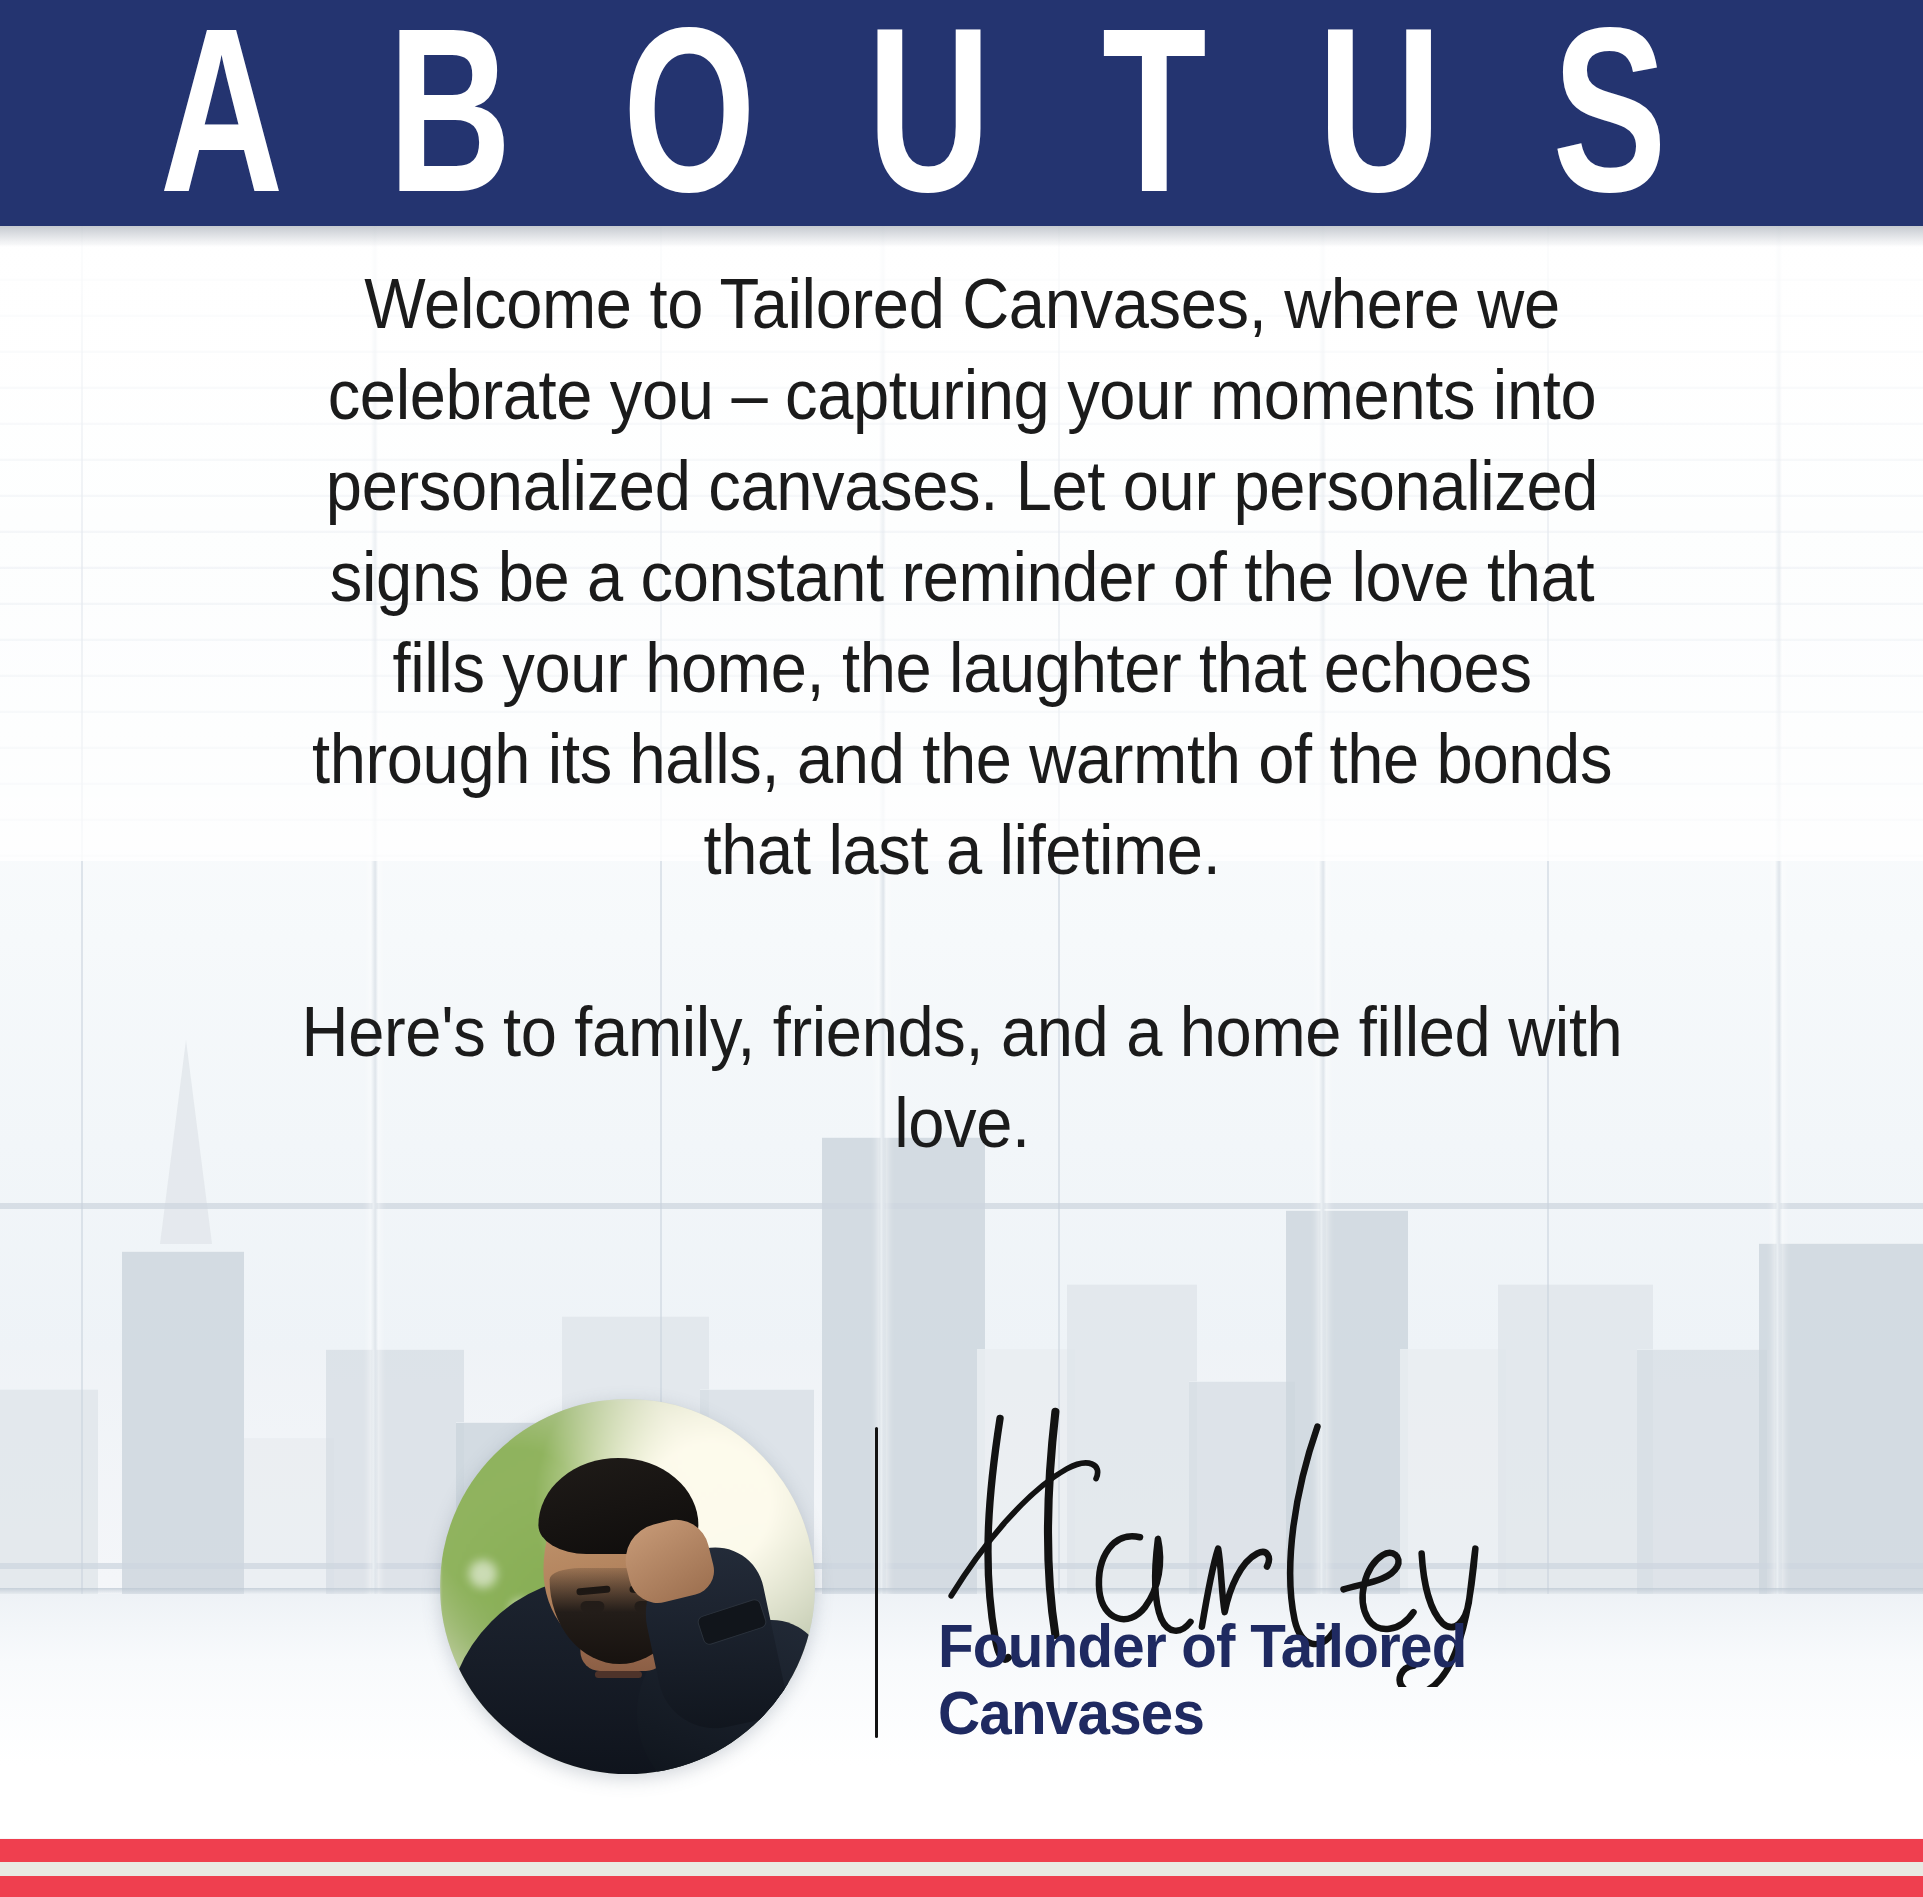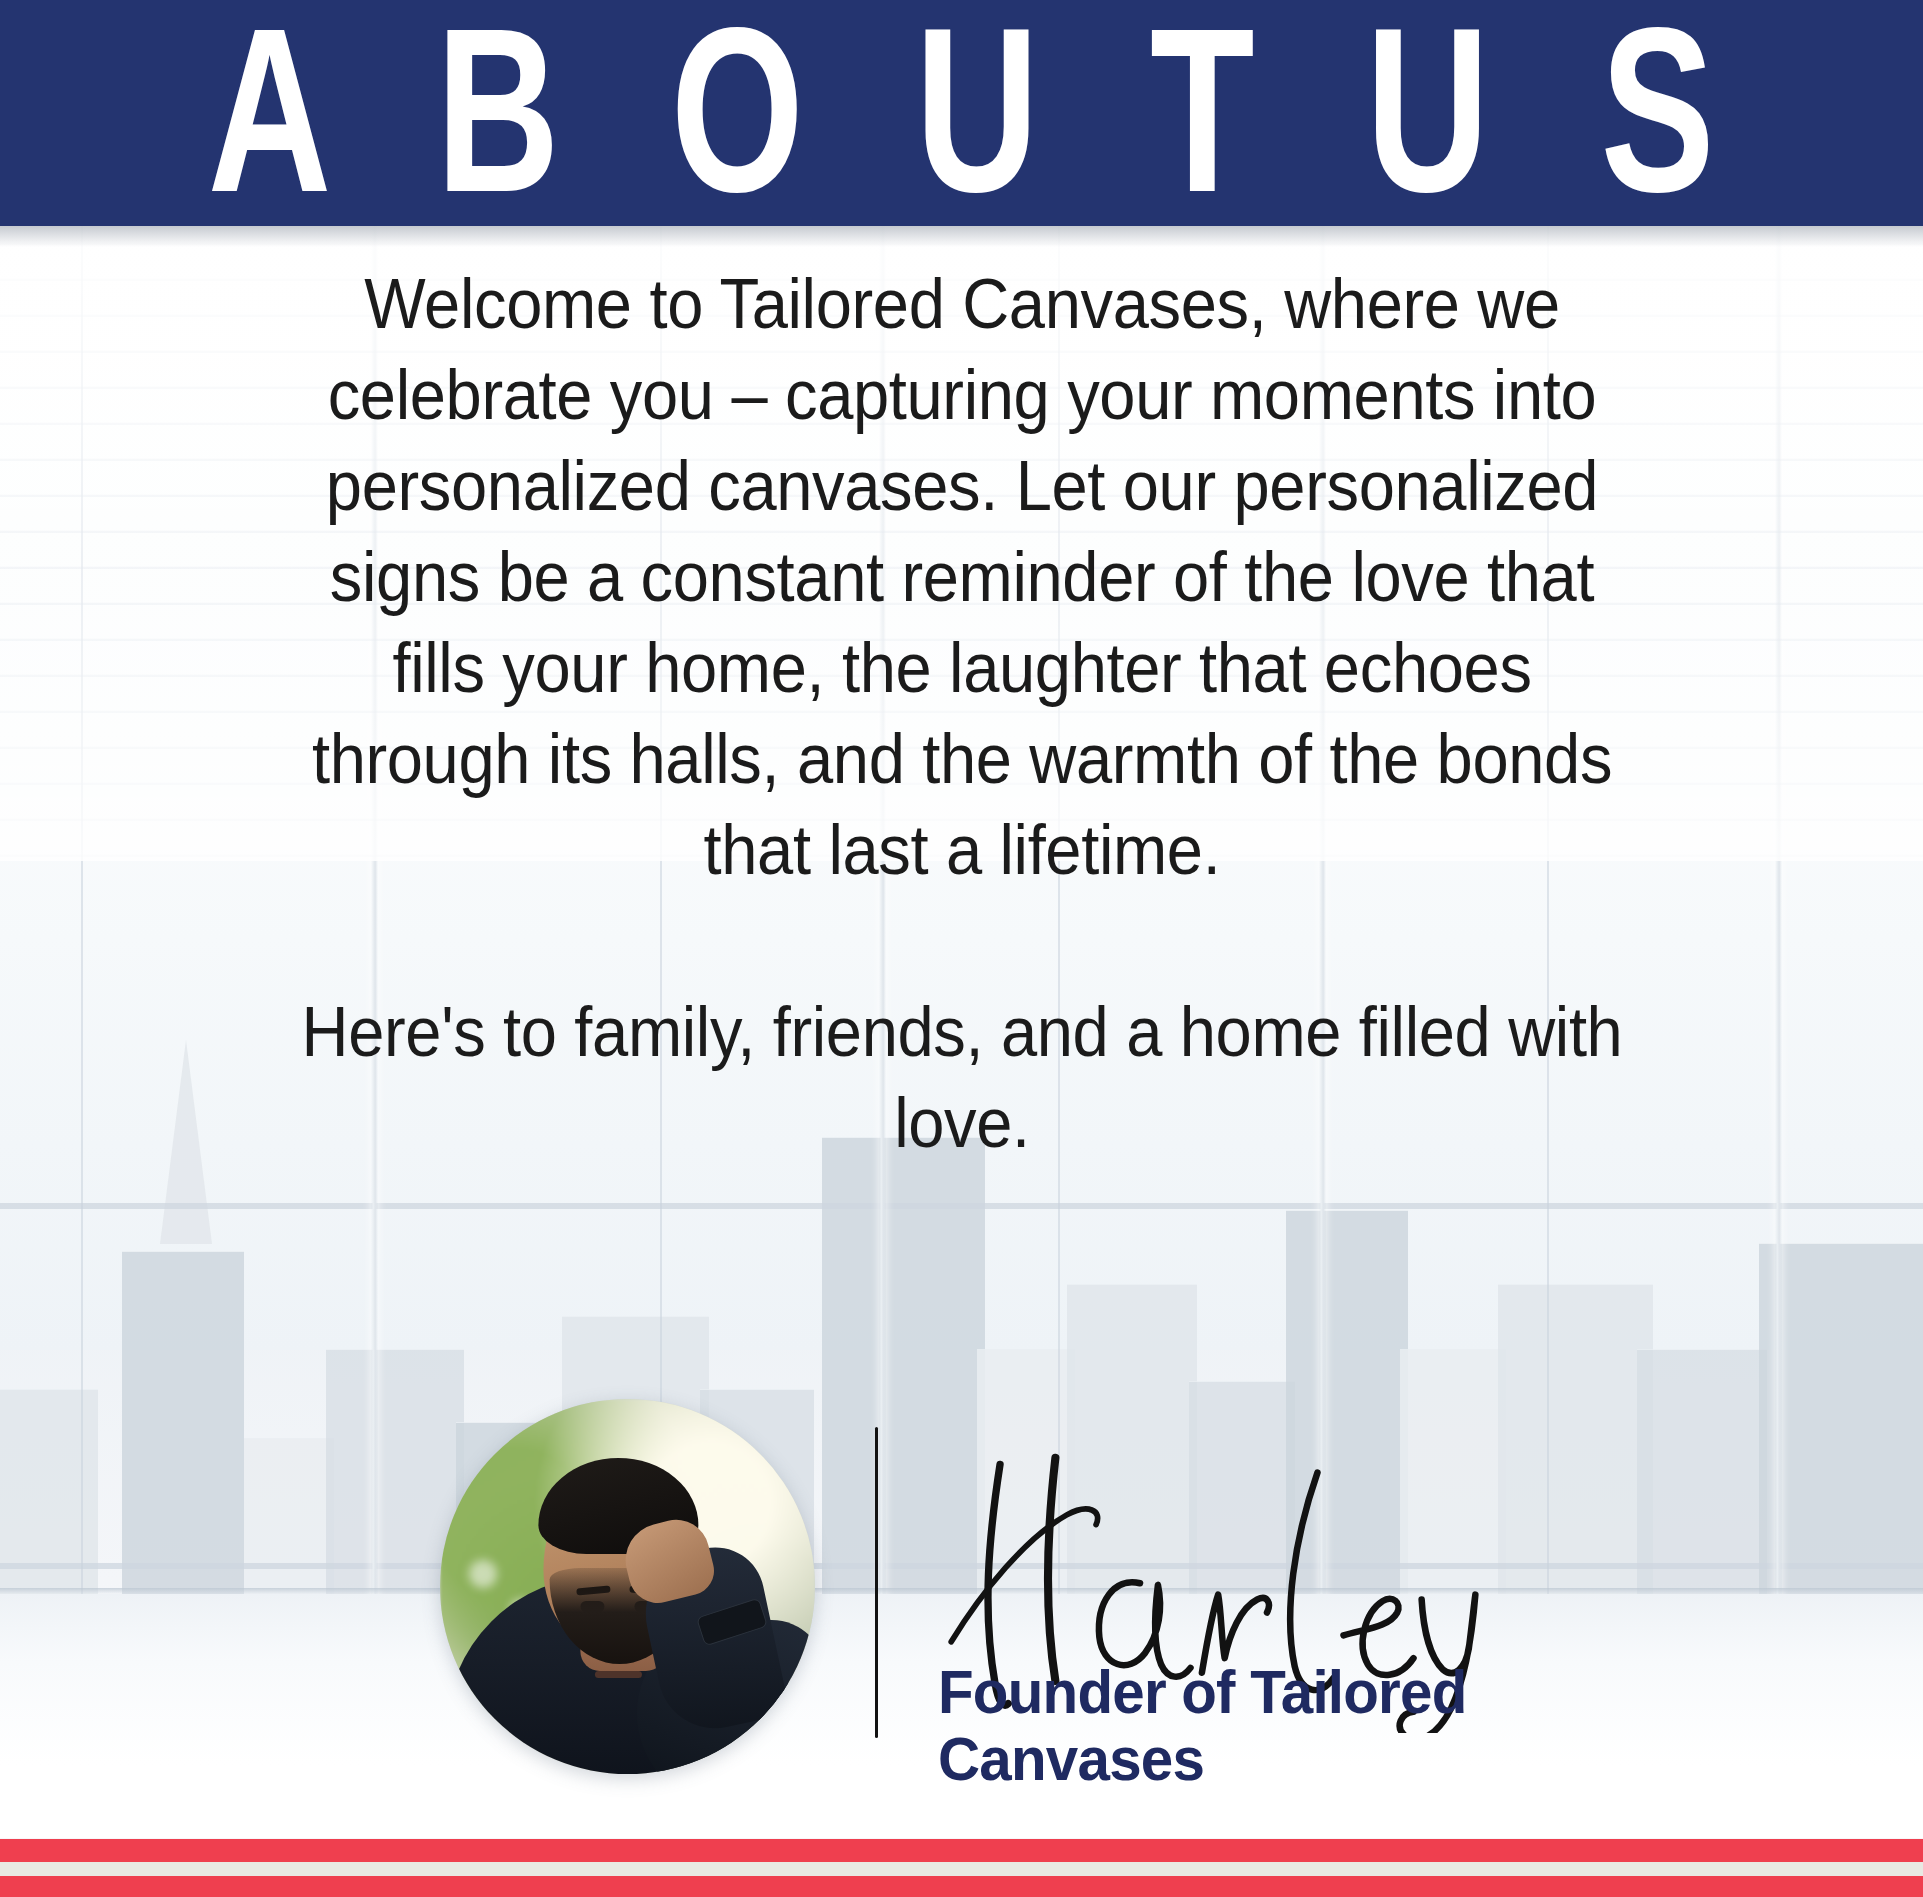--- a/index.html
+++ b/index.html
@@ -84,21 +84,21 @@
   .sill-edge{
     position:absolute; left:0; bottom:244px; width:100%; height:6.5px;
     background:linear-gradient(to bottom, rgba(188,199,210,.75), rgba(238,243,247,.2));
   }
 
   
   .header-band{
     position:absolute; left:0; top:0;
     width:1923px; height:226px;
     background:#243470;
-    display:flex; align-items:center; justify-content:center;
+    display:flex; align-items:center; justify-content:flex-start;
     z-index:6;
   }
   .header-title{
     color:#ffffff;
     font-family:"Liberation Sans", sans-serif;
     font-weight:700;
     font-size:199px;
     line-height:1;
     letter-spacing:37px;
     text-indent:37px;
@@ -226,21 +226,21 @@
   .divider{
     position:absolute;
     left:875px; top:1427px;
     width:3.3px; height:311px;
     background:#121212;
     border-radius:1.6px;
     z-index:7;
   }
   .sig-wrap{
     position:absolute;
-    left:904px; top:1440px;
+    left:904px; top:1394px;
     width:619px; height:350px;
     z-index:7;
   }
   .sig-svg{position:absolute; left:0; top:0; width:586px; height:293px;}
   .sig-role{
     position:absolute;
     left:34px; top:218px;
     color:#1f2a61;
     font-family:"Liberation Sans", sans-serif;
     font-weight:700;

